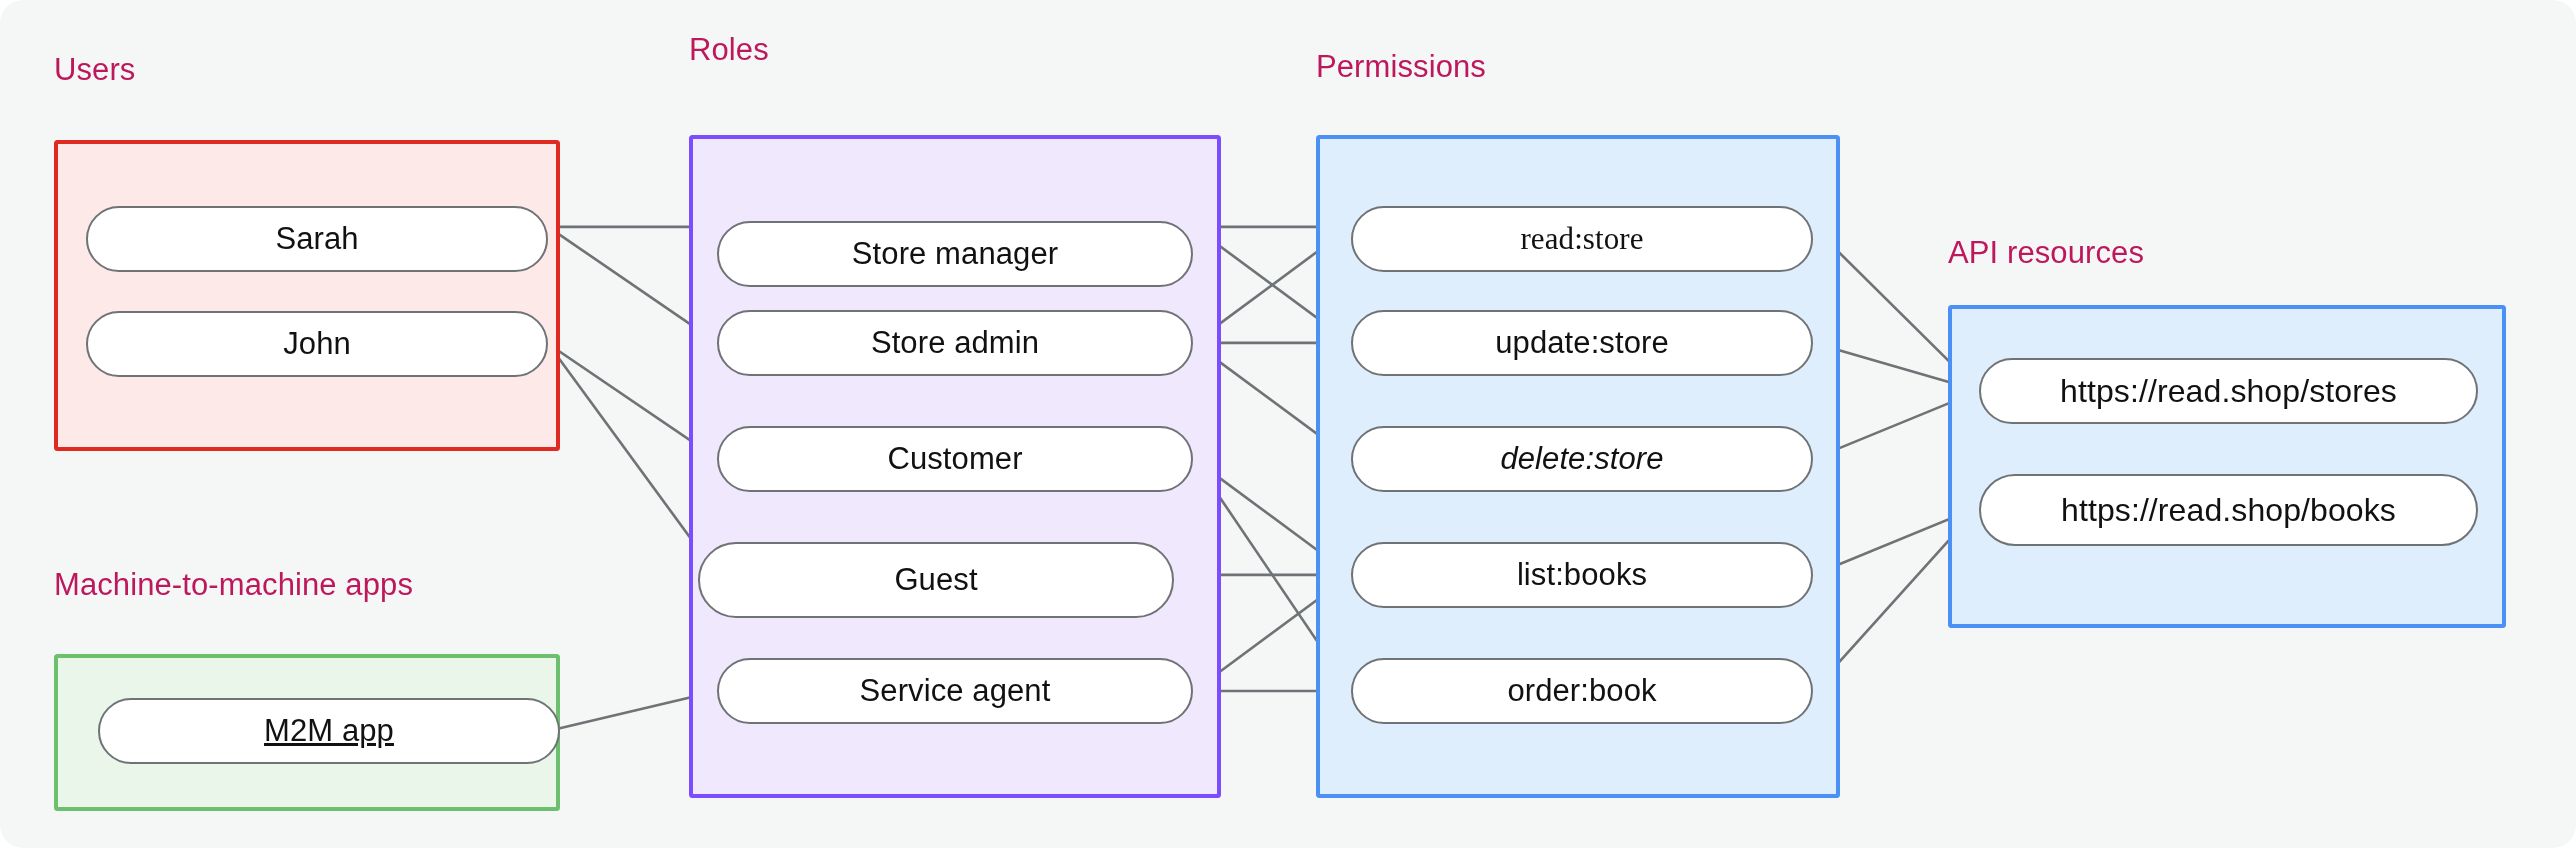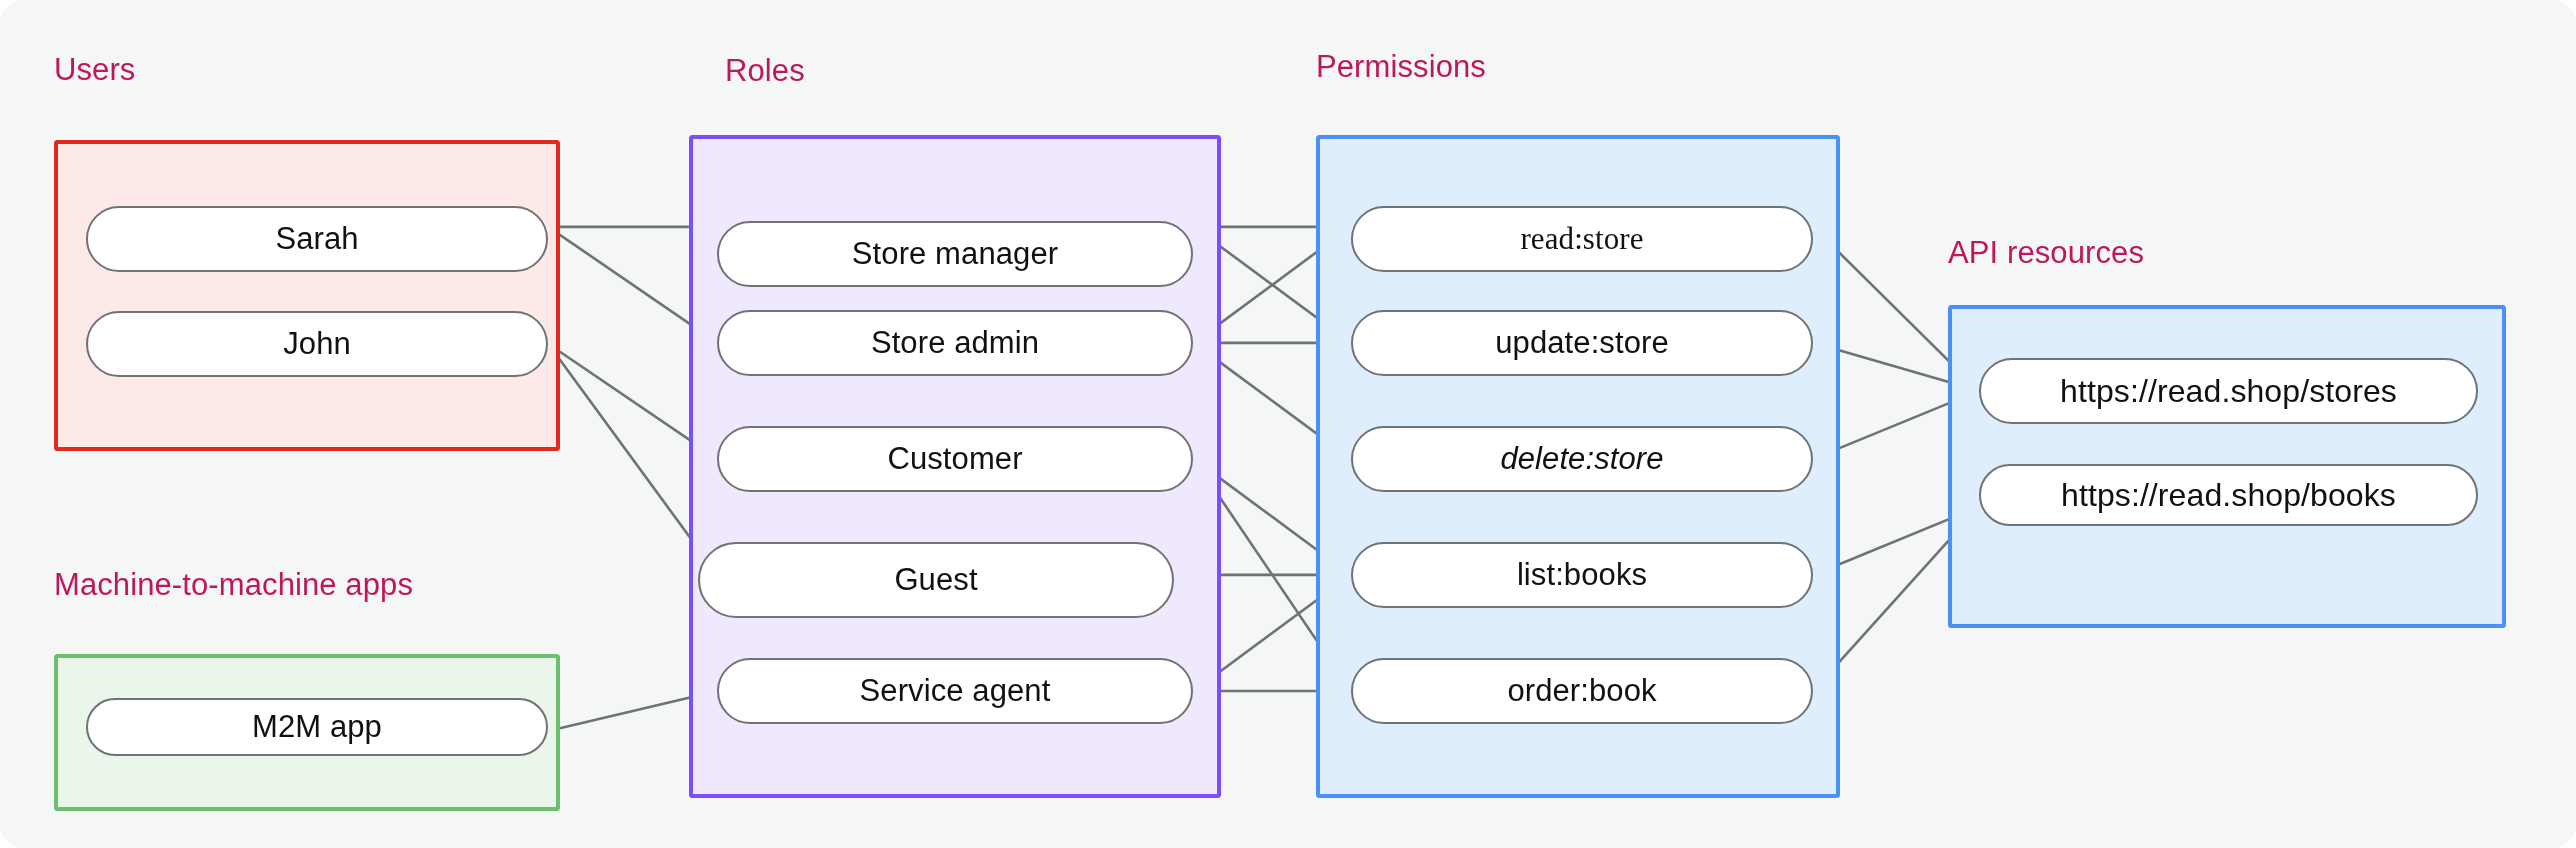--- a/index.html
+++ b/index.html
@@ -87,34 +87,34 @@
       <circle cx="2268" cy="448" r="9" fill="#6f7376"></circle>
       <circle cx="2268" cy="581" r="9" fill="#6f7376"></circle>
     </svg>
   <div id="groups">
       <div class="group-label" style="left: 54px; top: 54px;">Users</div>
       <div class="group-box" style="left: 54px; top: 140px; width: 506px; height: 311px; border-color: rgb(224, 42, 33); background: rgb(253, 233, 231);"></div>
       <div class="node" style="left: 86px; top: 194px; width: 462px; height: 66px; border-color: rgb(111, 115, 118); margin-top: 12px;">Sarah</div>
       <div class="node" style="left: 86px; top: 311px; width: 462px; height: 66px; border-color: rgb(111, 115, 118);">John</div>
       <div class="group-label" style="left: 54px; top: 569px;">Machine-to-machine apps</div>
       <div class="group-box" style="left: 54px; top: 654px; width: 506px; height: 157px; border-color: rgb(108, 191, 108); background: rgb(233, 246, 233);"></div>
-      <div class="node" style="left: 86px; top: 698px; width: 462px; height: 58px; border-color: rgb(111, 115, 118);">M2M app</div>
-      <div class="group-label" style="left: 689px; top: 55px; margin-left: 36px;">Roles</div>
+      <div class="node" style="left: 98px; top: 698px; width: 462px; height: 66px; border-color: rgb(111, 115, 118); text-decoration: underline;">M2M app</div>
+      <div class="group-label" style="left: 689px; top: 34px;">Roles</div>
       <div class="group-box" style="left: 689px; top: 135px; width: 532px; height: 663px; border-color: rgb(124, 77, 255); background: rgb(240, 232, 253);"></div>
       <div class="node" style="left: 717px; top: 194px; width: 476px; height: 66px; border-color: rgb(111, 115, 118); margin-top: 27px;">Store manager</div>
       <div class="node" style="left: 717px; top: 310px; width: 476px; height: 66px; border-color: rgb(111, 115, 118);">Store admin</div>
       <div class="node" style="left: 717px; top: 426px; width: 476px; height: 66px; border-color: rgb(111, 115, 118);">Customer</div>
       <div class="node" style="left: 698px; top: 542px; width: 476px; height: 76px; border-color: rgb(111, 115, 118);">Guest</div>
       <div class="node" style="left: 717px; top: 658px; width: 476px; height: 66px; border-color: rgb(111, 115, 118);">Service agent</div>
       <div class="group-label" style="left: 1316px; top: 51px;">Permissions</div>
       <div class="group-box" style="left: 1316px; top: 135px; width: 524px; height: 663px; border-color: rgb(74, 144, 245); background: rgb(222, 238, 252);"></div>
       <div class="node" style="left: 1351px; top: 206px; width: 462px; height: 66px; border-color: rgb(111, 115, 118); font-family: Liberation Serif, serif;">read:store</div>
       <div class="node" style="left: 1351px; top: 310px; width: 462px; height: 66px; border-color: rgb(111, 115, 118);">update:store</div>
       <div class="node" style="left: 1351px; top: 426px; width: 462px; height: 66px; border-color: rgb(111, 115, 118); font-style: italic;">delete:store</div>
       <div class="node" style="left: 1351px; top: 542px; width: 462px; height: 66px; border-color: rgb(111, 115, 118);">list:books</div>
       <div class="node" style="left: 1351px; top: 658px; width: 462px; height: 66px; border-color: rgb(111, 115, 118);">order:book</div>
       <div class="group-label" style="left: 1948px; top: 237px;">API resources</div>
       <div class="group-box" style="left: 1948px; top: 305px; width: 558px; height: 323px; border-color: rgb(74, 144, 245); background: rgb(222, 238, 252);"></div>
       <div class="node node-url" style="left: 1979px; top: 358px; width: 499px; height: 66px; border-color: rgb(111, 115, 118);">https://read.shop/stores</div>
-      <div class="node node-url" style="left: 1979px; top: 464px; width: 499px; height: 62px; border-color: rgb(111, 115, 118);">https://read.shop/books</div>
+      <div class="node node-url" style="left: 1979px; top: 474px; width: 499px; height: 72px; border-color: rgb(111, 115, 118);">https://read.shop/books</div>
     </div>
 </div>
 
 
 </body></html>

